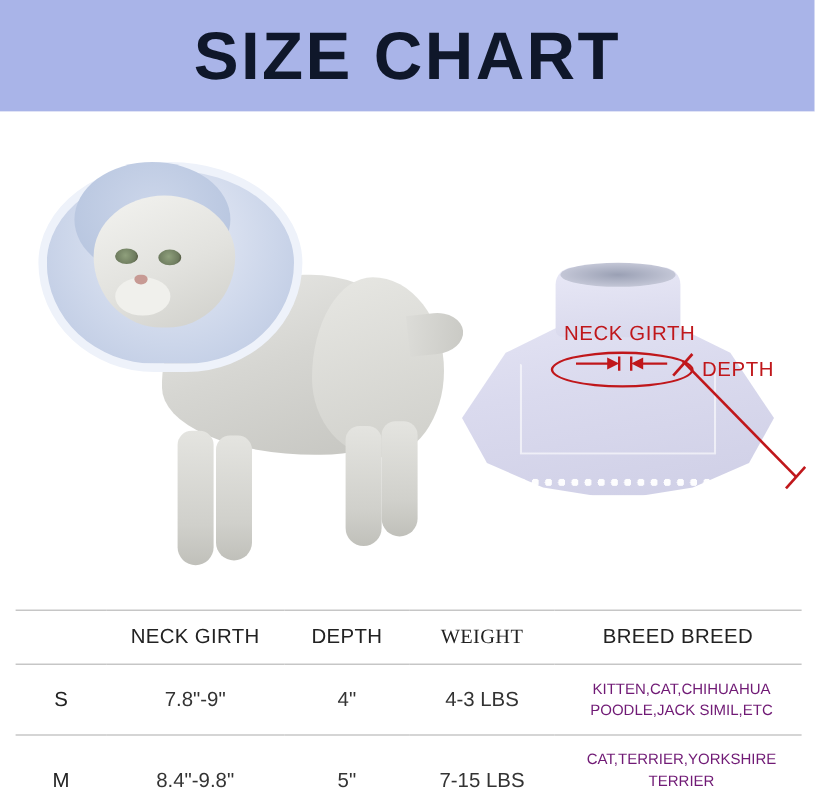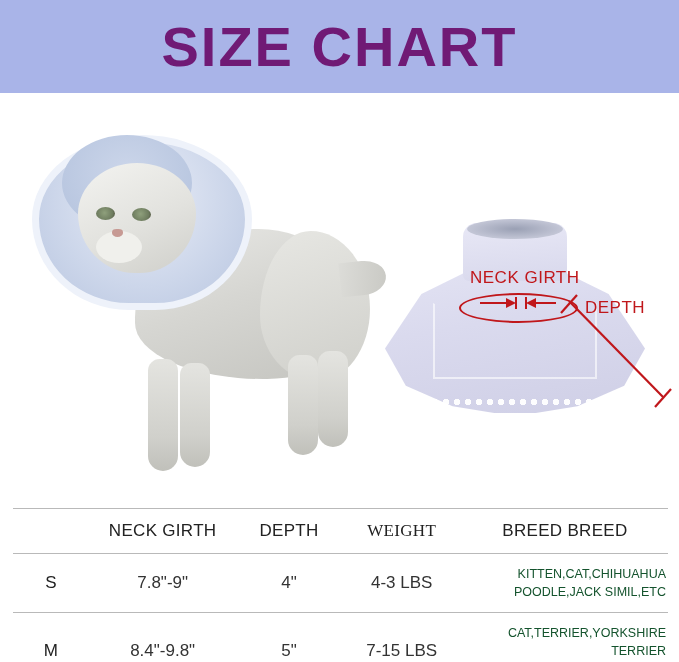--- a/index.html
+++ b/index.html
@@ -25,21 +25,21 @@
     left: 0;
     top: 0;
     width: 679px;
     height: 93px;
     background: #a9b4e8;
     display: flex;
     align-items: center;
     justify-content: center;
   }
   .banner-title {
-    color: #701a75;
+    color: #0f172a;
     font-family: "Liberation Sans", sans-serif;
     font-weight: bold;
     font-size: 56px;
     letter-spacing: 2px;
     line-height: 1;
     white-space: nowrap;
   }
 
   
   .photo-area {
@@ -321,24 +321,24 @@
     text-align: center;
     border-bottom: 1px solid #b9b9b9;
     vertical-align: middle;
   }
   .col-size  { width: 76px; }
   .col-neck  { width: 150px; }
   .col-depth { width: 104px; }
   .col-weight{ width: 120px; font-family: Liberation Serif, serif; }
   .col-breed { width: 205px; }
   .size-table td.breed-cell {
-    text-align: right;
+    text-align: center;
     font-size: 12.5px;
     line-height: 1.45;
-    color: #14532d;
+    color: #701a75;
     padding-left: 8px;
   }
   .size-table th.breed-head { text-align: center; }
   .size-table td.size-cell { font-size: 17px; color: #222222; }
 </style>
 </head>
 <body>
 
 <div id="page">
 

